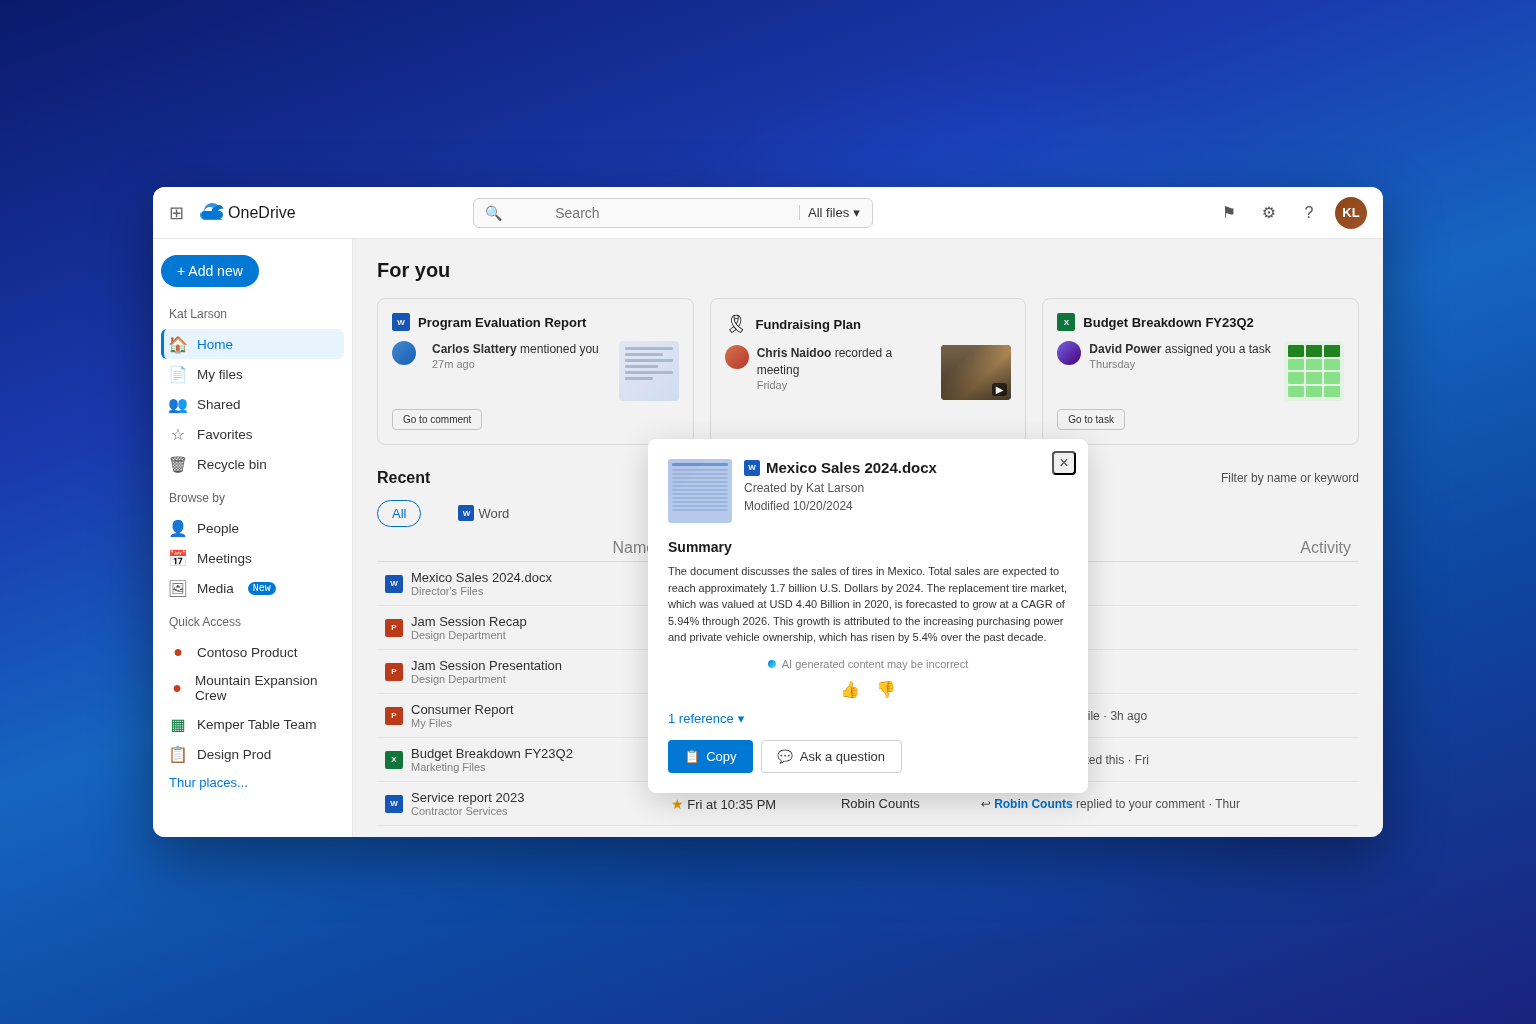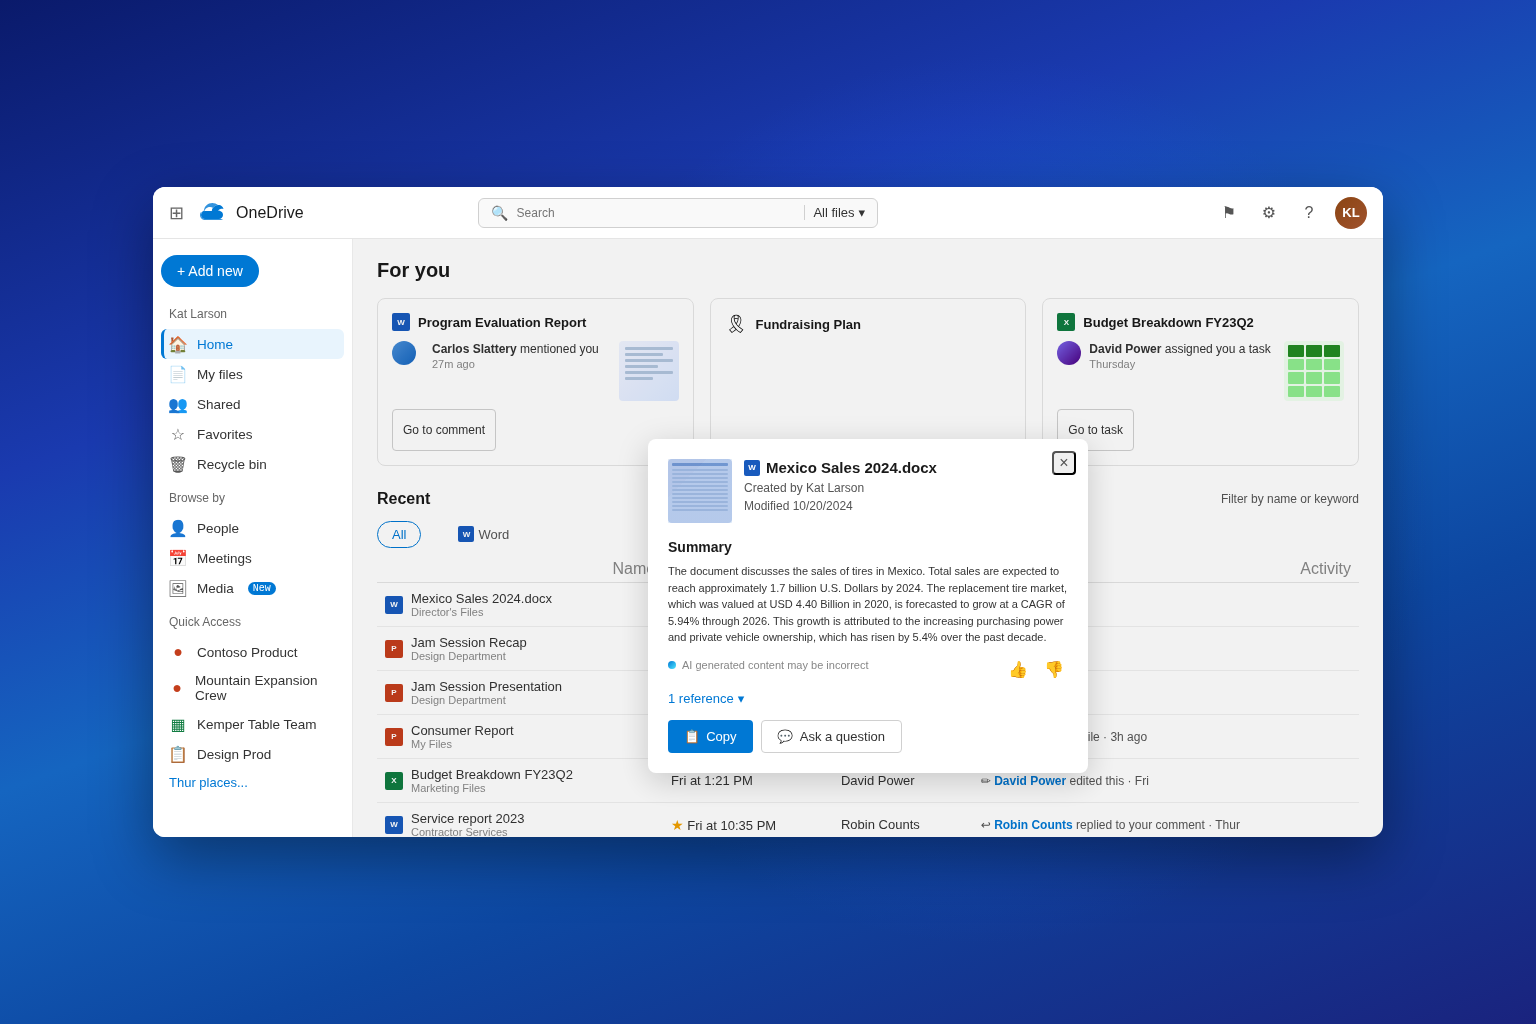--- a/index.html
+++ b/index.html
@@ -53,21 +53,21 @@
 
     .topbar-grid-icon {
       color: #666;
       font-size: 18px;
       cursor: pointer;
     }
 
     .topbar-brand {
       display: flex;
       align-items: center;
-      gap: 12px;
+      gap: 4px;
     }
 
     .topbar-brand-icon {
       width: 28px;
       height: 28px;
     }
 
     .topbar-brand-name {
       font-size: 16px;
       color: #1a1a1a;
@@ -84,23 +84,24 @@
       border-radius: 6px;
       padding: 6px 12px;
       gap: 8px;
       background: #f9f9f9;
     }
 
     .topbar-search input {
       border: none;
       background: transparent;
       outline: none;
-      font-size: 12px;
+      font-size: 14px;
       color: #701a75;
       flex: 1;
+      margin-left: 44px;
     }
 
     .topbar-search-filter {
       font-size: 13px;
       color: #333;
       display: flex;
       align-items: center;
       gap: 4px;
       border-left: 1px solid #d0d0d0;
       padding-left: 8px;
@@ -296,22 +297,22 @@
 
     .card-time {
       font-size: 11px;
       color: #888;
     }
 
     .card-action-btn {
       background: #fff;
       border: 1px solid #d0d0d0;
       border-radius: 4px;
-      padding: 13px 10px;
-      font-size: 12px;
+      padding: 4px 10px;
+      font-size: 10px;
       cursor: pointer;
       color: #333;
       margin-top: 8px;
       display: inline-block;
     }
 
     .card-thumbnail {
       width: 60px;
       height: 60px;
       background: #e8e8e8;
@@ -709,20 +710,21 @@
 
     .popup-header-info {
       flex: 1;
     }
 
     .feedback-row {
       display: flex;
       align-items: center;
       justify-content: space-between;
       margin-bottom: 10px;
+      flex-direction: column;
     }
 
     .popup-word-icon {
       width: 16px;
       height: 16px;
       background: #185abd;
       border-radius: 2px;
       display: flex;
       align-items: center;
       justify-content: center;
@@ -878,20 +880,37 @@
                 <div class="doc-line" style="width:60%"></div>
               </div>
             </div>
             <button class="card-action-btn">Go to comment</button>
           </div>
 
           <div class="activity-card">
             <div class="card-header">
               <span style="font-size:18px;">🎗</span>
               <span class="card-title">Fundraising Plan</span>
+            </div>
+            <div class="card-body">
+              <div style="display:flex;gap:8px;align-items:flex-start;flex:1;">
+                <div class="avatar-sm avatar-sm-2"></div>
+                <div class="card-user-info">
+                  <div class="card-user-row">
+                    <strong>Chris Naidoo</strong> <span>recorded a meeting</span>
+                  </div>
+                  <div class="card-time">Friday</div>
+                </div>
+              </div>
+              <div class="video-thumb">
+                <div style="position:absolute;bottom:0;left:0;right:0;top:0;background:linear-gradient(180deg,rgba(0,0,0,0.1),rgba(0,0,0,0.5));"></div>
+                <div style="position:absolute;bottom:4px;right:4px;background:rgba(0,0,0,0.6);border-radius:3px;padding:1px 4px;font-size:10px;color:#fff;">▶</div>
+
+                <div style="width:100%;height:100%;background:linear-gradient(135deg,#8b7355 30%,#d4a76a 60%,#8b7355 100%);border-radius:4px;"></div>
+              </div>
             </div>
           </div>
 
           <div class="activity-card">
             <div class="card-header">
               <div class="file-icon-excel">X</div>
               <span class="card-title">Budget Breakdown FY23Q2</span>
             </div>
             <div class="card-body">
               <div style="display:flex;gap:8px;align-items:flex-start;flex:1;">

